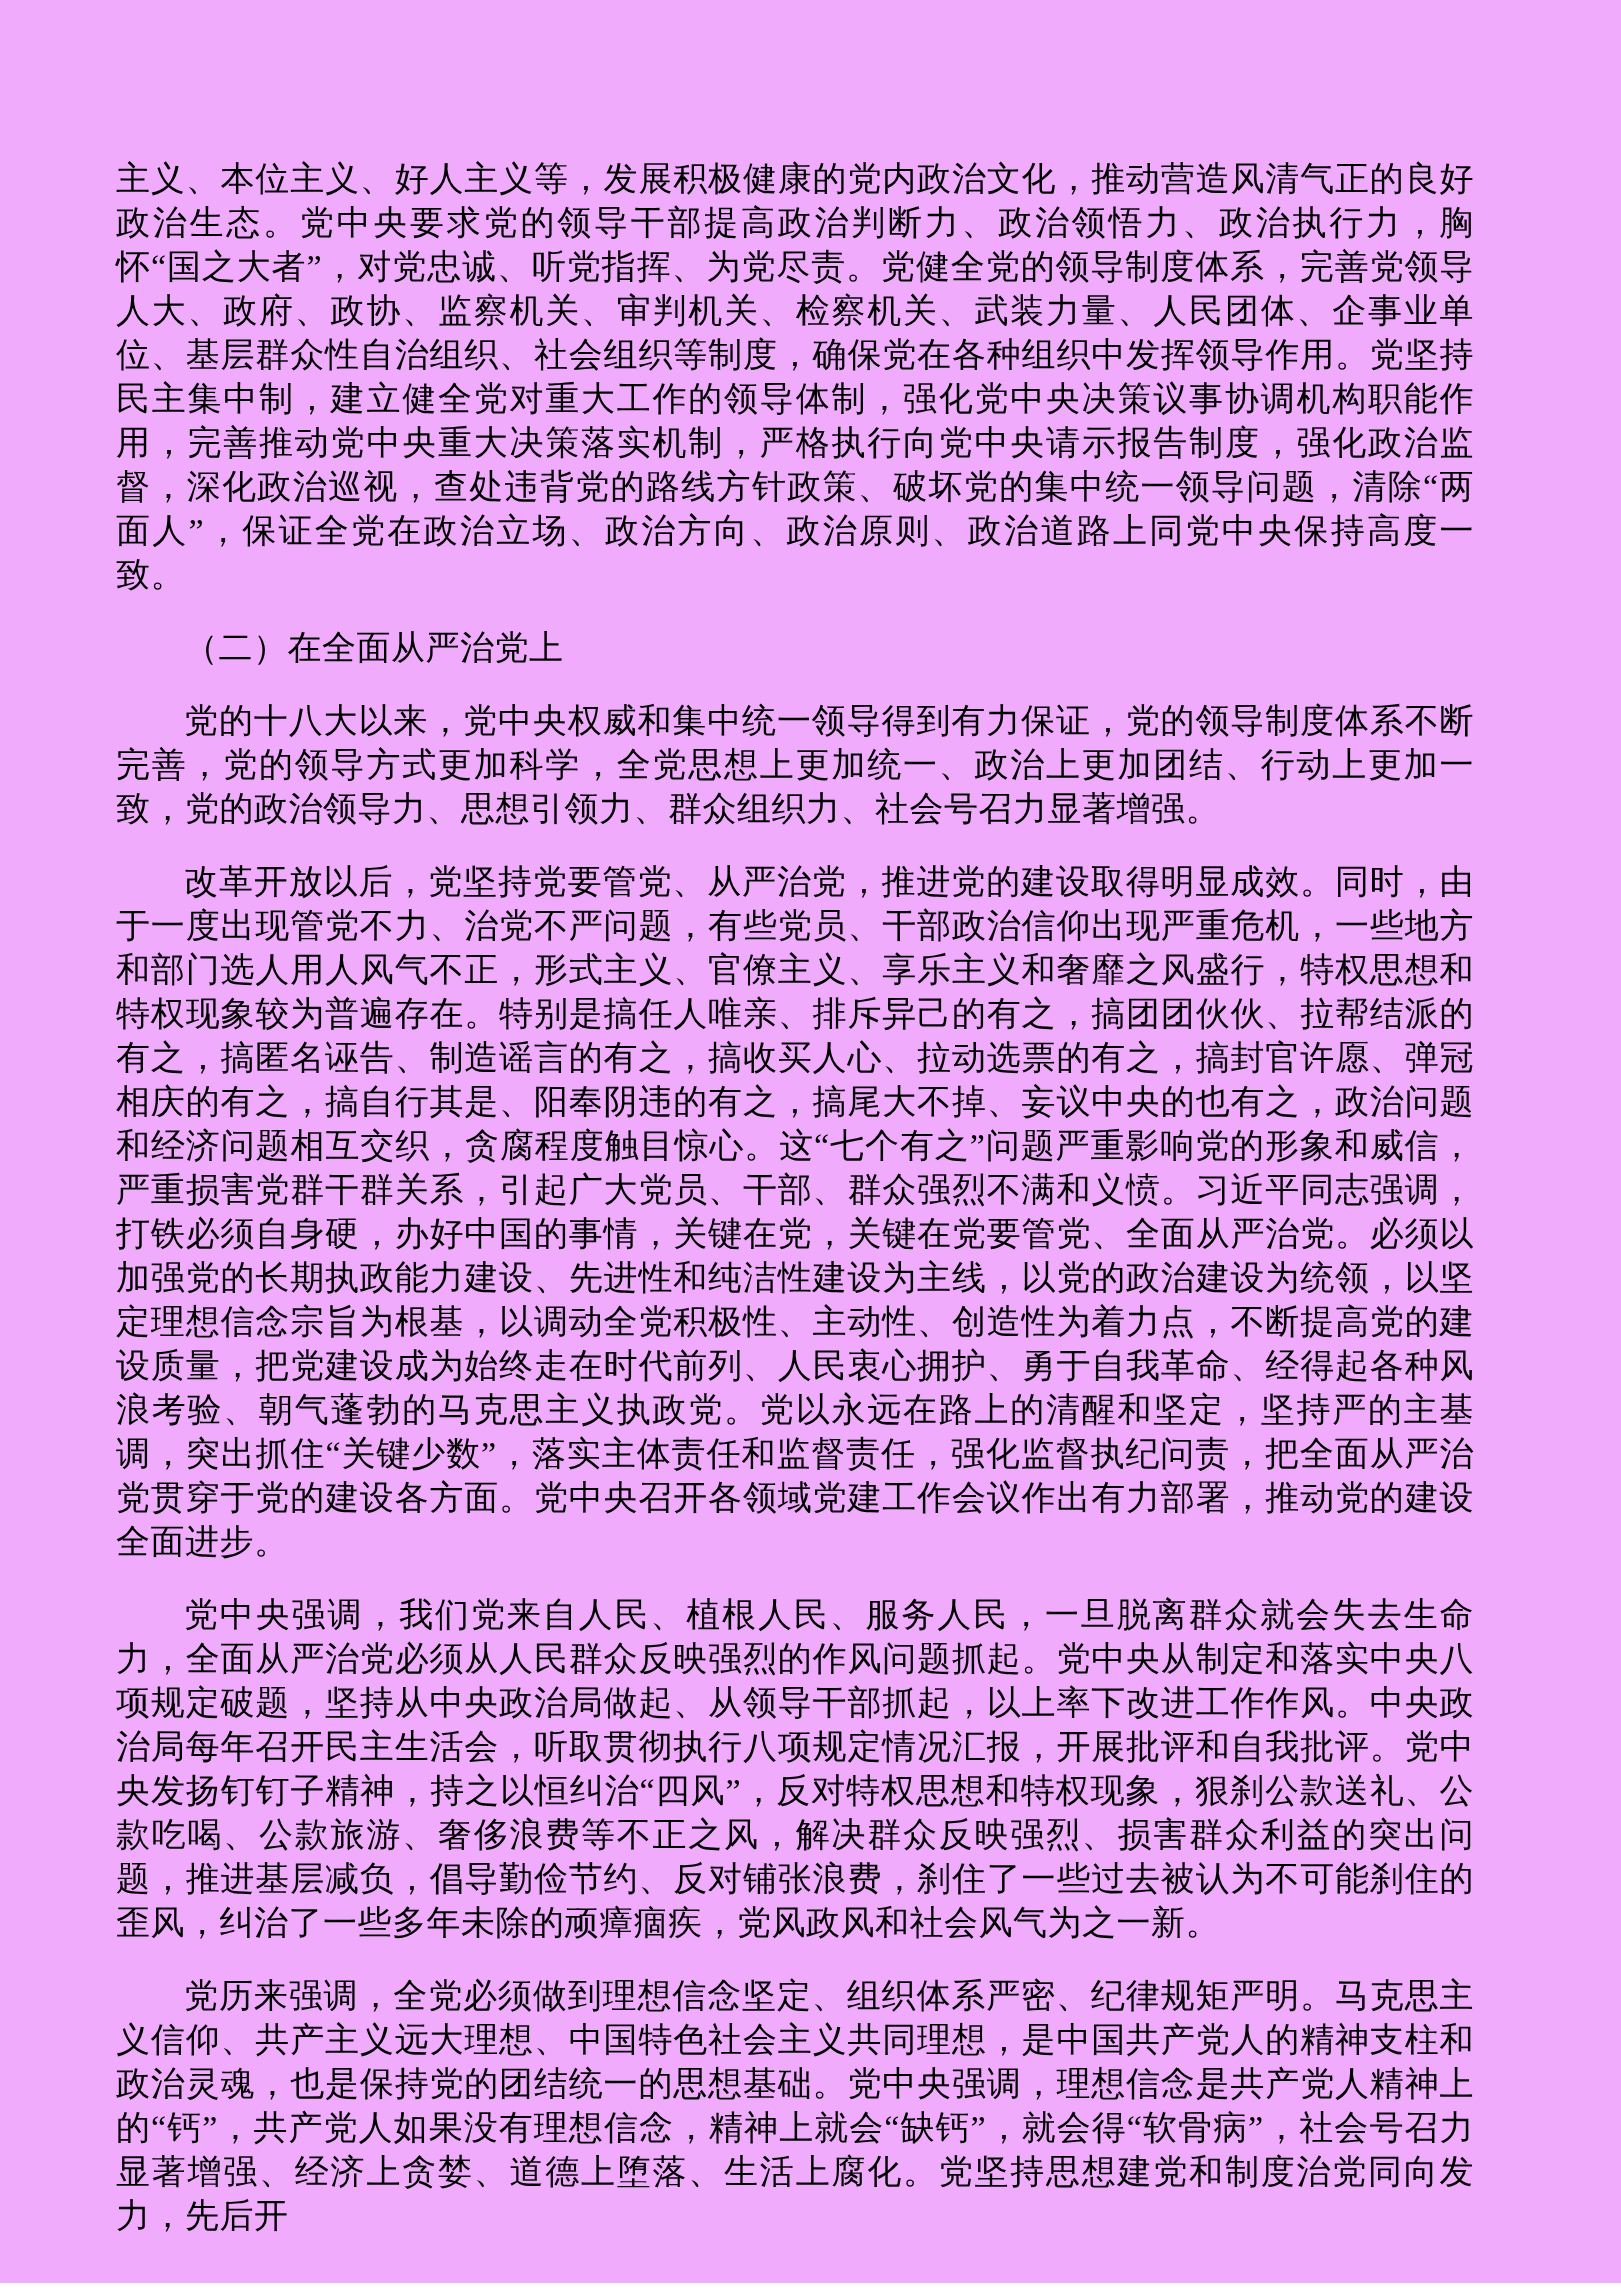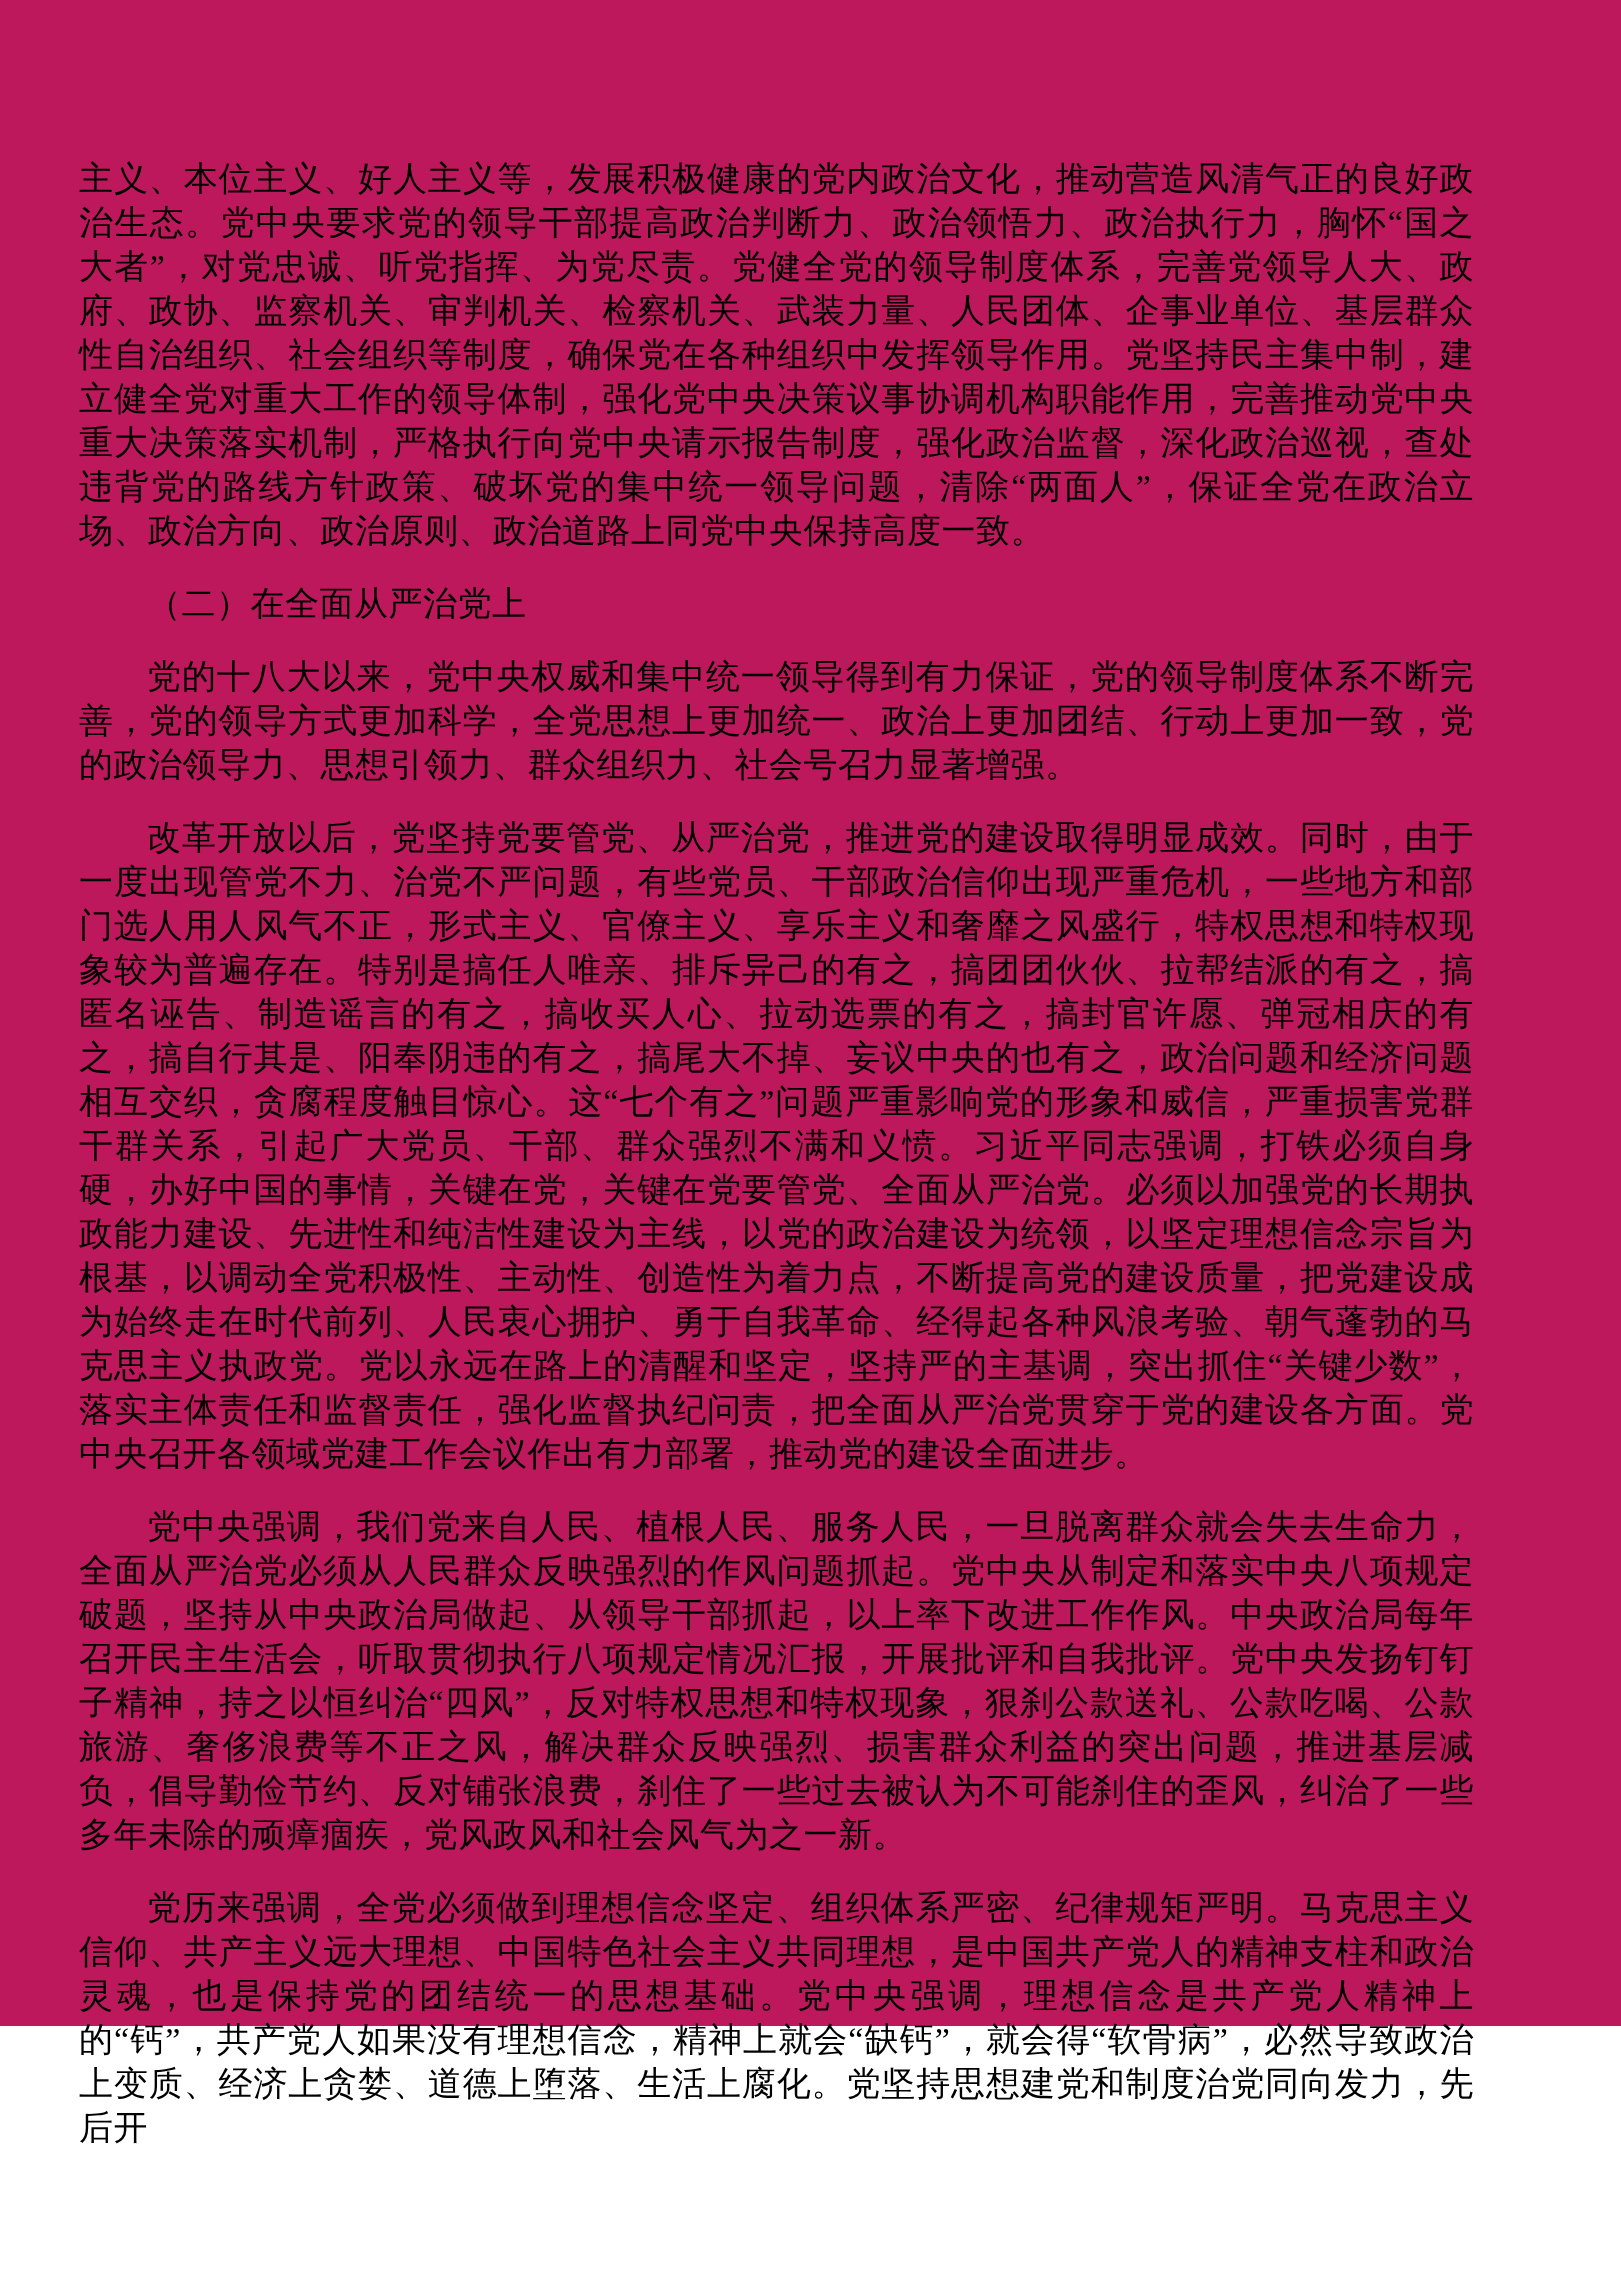--- a/index.html
+++ b/index.html
@@ -10,23 +10,23 @@
     width: 1621px;
     height: 2293px;
     background: #ffffff;
     color: #000000;
     font-family: "Liberation Serif", "DejaVu Serif", serif;
     overflow: hidden;
   }
   .page {
     box-sizing: border-box;
     width: 1621px;
-    height: 2026px;
-    padding: 157px 147px 0 79px;
-    background: #be185d;
+    height: 2283px;
+    padding: 157px 147px 0 116px;
+    background: #f0abfc;
   }
   .para {
     font-size: 34px;
     line-height: 44px;
     margin: 0 0 29px 0;
     text-align: justify;
     text-indent: 2em;
     letter-spacing: 0.5px;
     word-break: break-all;
   }
@@ -44,15 +44,15 @@
   <p class="para no-indent">主义、本位主义、好人主义等，发展积极健康的党内政治文化，推动营造风清气正的良好政治生态。党中央要求党的领导干部提高政治判断力、政治领悟力、政治执行力，胸怀“国之大者”，对党忠诚、听党指挥、为党尽责。党健全党的领导制度体系，完善党领导人大、政府、政协、监察机关、审判机关、检察机关、武装力量、人民团体、企事业单位、基层群众性自治组织、社会组织等制度，确保党在各种组织中发挥领导作用。党坚持民主集中制，建立健全党对重大工作的领导体制，强化党中央决策议事协调机构职能作用，完善推动党中央重大决策落实机制，严格执行向党中央请示报告制度，强化政治监督，深化政治巡视，查处违背党的路线方针政策、破坏党的集中统一领导问题，清除“两面人”，保证全党在政治立场、政治方向、政治原则、政治道路上同党中央保持高度一致。</p>
 
   <p class="para heading">（二）在全面从严治党上</p>
 
   <p class="para">党的十八大以来，党中央权威和集中统一领导得到有力保证，党的领导制度体系不断完善，党的领导方式更加科学，全党思想上更加统一、政治上更加团结、行动上更加一致，党的政治领导力、思想引领力、群众组织力、社会号召力显著增强。</p>
 
   <p class="para">改革开放以后，党坚持党要管党、从严治党，推进党的建设取得明显成效。同时，由于一度出现管党不力、治党不严问题，有些党员、干部政治信仰出现严重危机，一些地方和部门选人用人风气不正，形式主义、官僚主义、享乐主义和奢靡之风盛行，特权思想和特权现象较为普遍存在。特别是搞任人唯亲、排斥异己的有之，搞团团伙伙、拉帮结派的有之，搞匿名诬告、制造谣言的有之，搞收买人心、拉动选票的有之，搞封官许愿、弹冠相庆的有之，搞自行其是、阳奉阴违的有之，搞尾大不掉、妄议中央的也有之，政治问题和经济问题相互交织，贪腐程度触目惊心。这“七个有之”问题严重影响党的形象和威信，严重损害党群干群关系，引起广大党员、干部、群众强烈不满和义愤。习近平同志强调，打铁必须自身硬，办好中国的事情，关键在党，关键在党要管党、全面从严治党。必须以加强党的长期执政能力建设、先进性和纯洁性建设为主线，以党的政治建设为统领，以坚定理想信念宗旨为根基，以调动全党积极性、主动性、创造性为着力点，不断提高党的建设质量，把党建设成为始终走在时代前列、人民衷心拥护、勇于自我革命、经得起各种风浪考验、朝气蓬勃的马克思主义执政党。党以永远在路上的清醒和坚定，坚持严的主基调，突出抓住“关键少数”，落实主体责任和监督责任，强化监督执纪问责，把全面从严治党贯穿于党的建设各方面。党中央召开各领域党建工作会议作出有力部署，推动党的建设全面进步。</p>
 
   <p class="para">党中央强调，我们党来自人民、植根人民、服务人民，一旦脱离群众就会失去生命力，全面从严治党必须从人民群众反映强烈的作风问题抓起。党中央从制定和落实中央八项规定破题，坚持从中央政治局做起、从领导干部抓起，以上率下改进工作作风。中央政治局每年召开民主生活会，听取贯彻执行八项规定情况汇报，开展批评和自我批评。党中央发扬钉钉子精神，持之以恒纠治“四风”，反对特权思想和特权现象，狠刹公款送礼、公款吃喝、公款旅游、奢侈浪费等不正之风，解决群众反映强烈、损害群众利益的突出问题，推进基层减负，倡导勤俭节约、反对铺张浪费，刹住了一些过去被认为不可能刹住的歪风，纠治了一些多年未除的顽瘴痼疾，党风政风和社会风气为之一新。</p>
 
-  <p class="para">党历来强调，全党必须做到理想信念坚定、组织体系严密、纪律规矩严明。马克思主义信仰、共产主义远大理想、中国特色社会主义共同理想，是中国共产党人的精神支柱和政治灵魂，也是保持党的团结统一的思想基础。党中央强调，理想信念是共产党人精神上的“钙”，共产党人如果没有理想信念，精神上就会“缺钙”，就会得“软骨病”，必然导致政治上变质、经济上贪婪、道德上堕落、生活上腐化。党坚持思想建党和制度治党同向发力，先后开</p>
+  <p class="para">党历来强调，全党必须做到理想信念坚定、组织体系严密、纪律规矩严明。马克思主义信仰、共产主义远大理想、中国特色社会主义共同理想，是中国共产党人的精神支柱和政治灵魂，也是保持党的团结统一的思想基础。党中央强调，理想信念是共产党人精神上的“钙”，共产党人如果没有理想信念，精神上就会“缺钙”，就会得“软骨病”，社会号召力显著增强、经济上贪婪、道德上堕落、生活上腐化。党坚持思想建党和制度治党同向发力，先后开</p>
 </div>
 
 
 </body></html>

